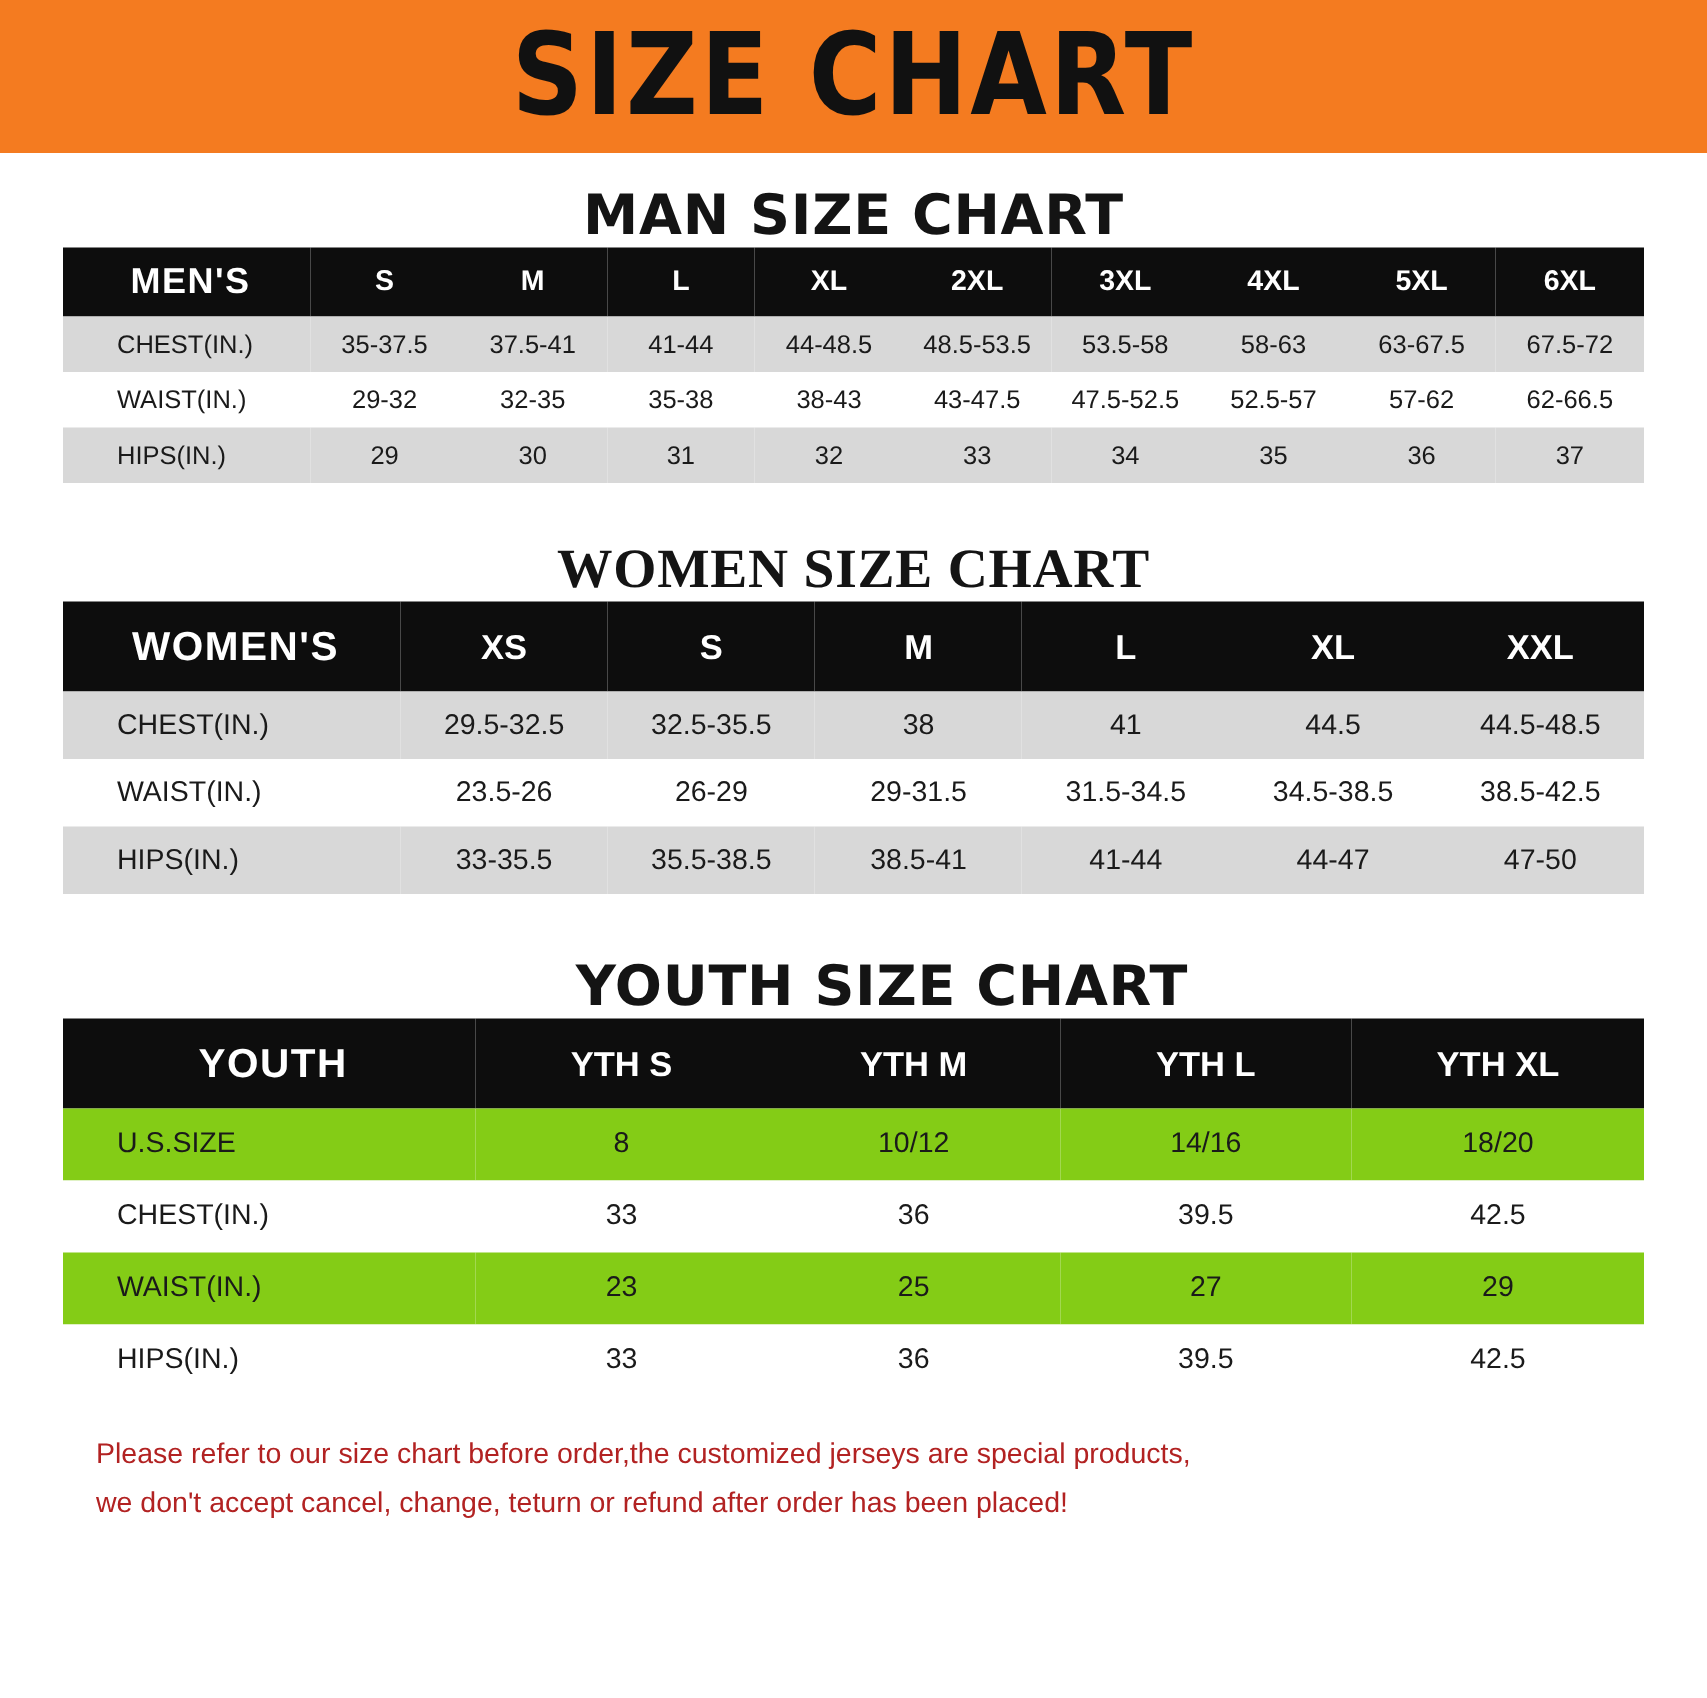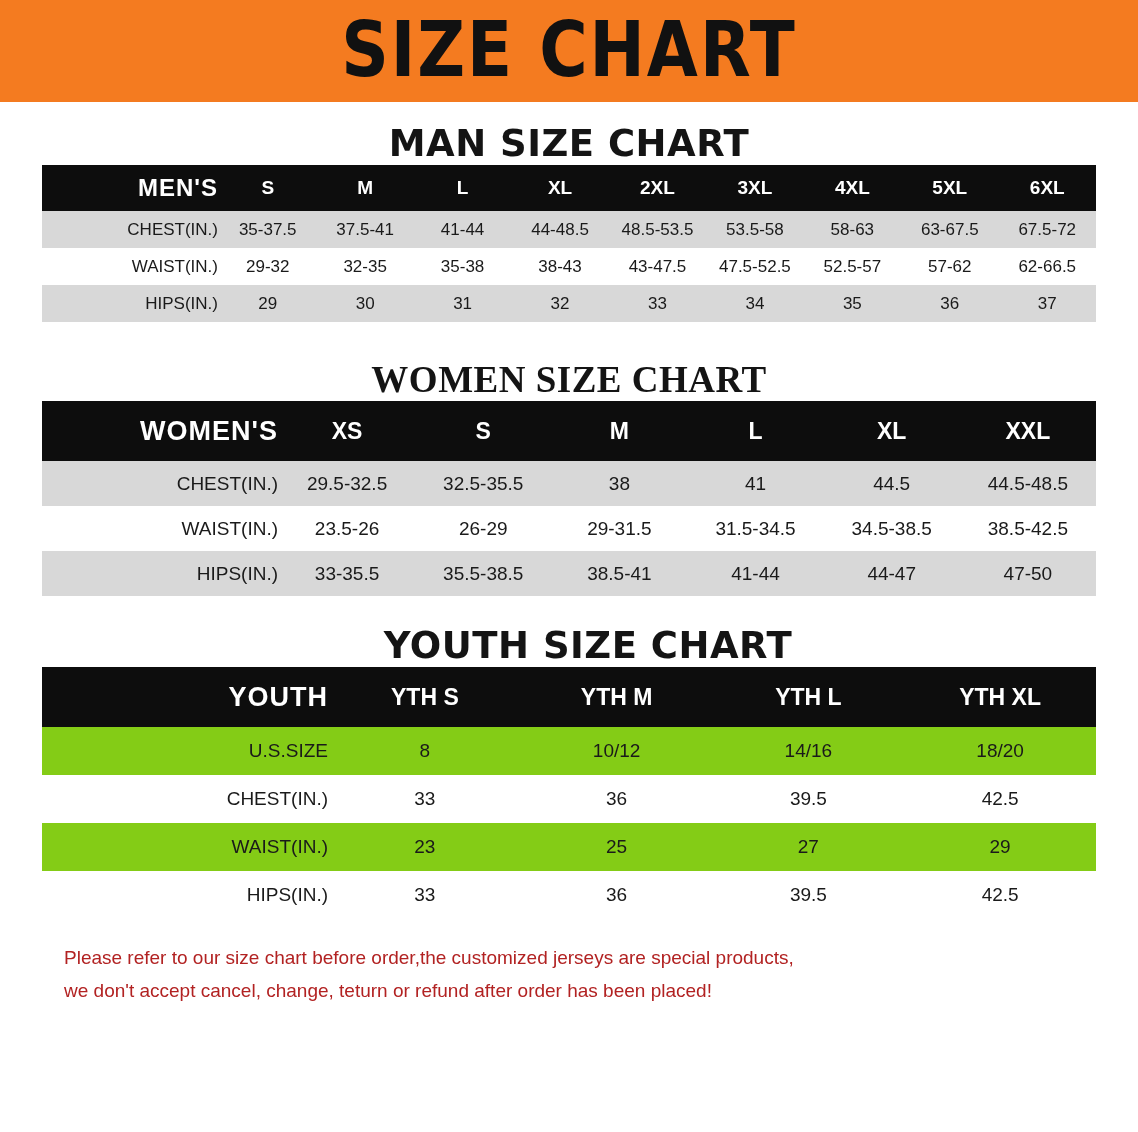--- a/index.html
+++ b/index.html
@@ -43,21 +43,21 @@
   .section-title {
     text-align: center;
     font-family: "DejaVu Sans", sans-serif;
     font-weight: bold;
     font-size: 37px;
     color: #141414;
     letter-spacing: 0.5px;
   }
   .t-man   { margin-top: 20px; }
   .t-women { margin-top: 36px; font-family: Liberation Serif, serif; }
-  .t-youth { margin-top: 28px; padding-left: 38px; }
+  .t-youth { margin-top: 40px; padding-left: 38px; }
 
   
   .table-wrap {
     margin: 0 auto;
     width: 1054px;
   }
   table {
     width: 100%;
     border-collapse: collapse;
     table-layout: fixed;
@@ -71,26 +71,26 @@
   }
   
   thead tr {
     background: #0d0d0d;
   }
   thead th {
     color: #ffffff;
     font-weight: bold;
   }
   thead th.first-col {
-    text-align: right;
-    padding-left: 18px;
+    text-align: center;
+    padding-left: 6px;
     letter-spacing: 1px;
   }
   tbody td.first-col {
-    text-align: right;
+    text-align: left;
     padding-left: 36px;
   }
   tbody tr.shade-dark { background: #d8d8d8; }
   tbody tr.shade-light { background: #84cc16; }
   tbody tr.shade-white { background: #ffffff; }
 
   
   .men-table thead th { height: 44px; font-size: 19px; }
   .men-table thead th.first-col { font-size: 24px; }
   .men-table tbody td { height: 35px; font-size: 17px; }

